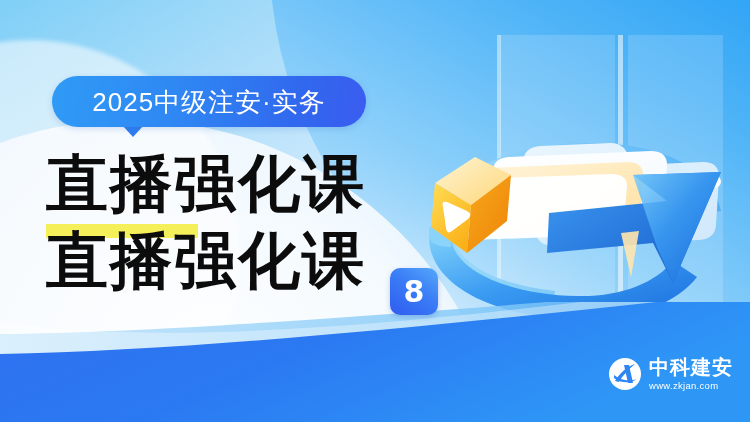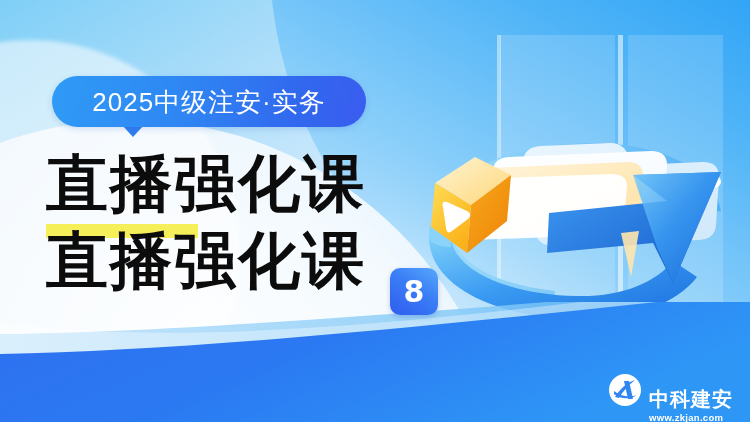--- a/index.html
+++ b/index.html
@@ -94,29 +94,28 @@
 
   
   .illus{position:absolute;left:415px;top:15px;width:335px;height:330px;}
 
   
   .logo{
     position:absolute;left:608px;top:357px;
     display:flex;align-items:center;gap:7px;
   }
   .logo-mark{width:34px;height:34px;flex:0 0 34px;}
-  .logo-text{display:flex;flex-direction:column;line-height:1;margin-top:32px;}
+  .logo-text{display:flex;flex-direction:column;line-height:1;}
   .logo-cn{
     color:#ffffff;font-size:20px;font-weight:700;letter-spacing:1px;
     font-family:"DejaVu Sans","Liberation Sans",sans-serif;
   }
   .logo-url{
     color:#ffffff;font-size:9.5px;letter-spacing:.3px;margin-top:4px;
     font-family:"Liberation Sans",sans-serif;
-    font-weight:bold;
   }
 </style>
 </head>
 <body>
 
 <div id="poster">
 
   <div class="bg-layer bg-right-wash"></div>
   <div class="bg-layer bg-circle-left"></div>
   <div class="bg-layer bg-white-wedge"></div>

